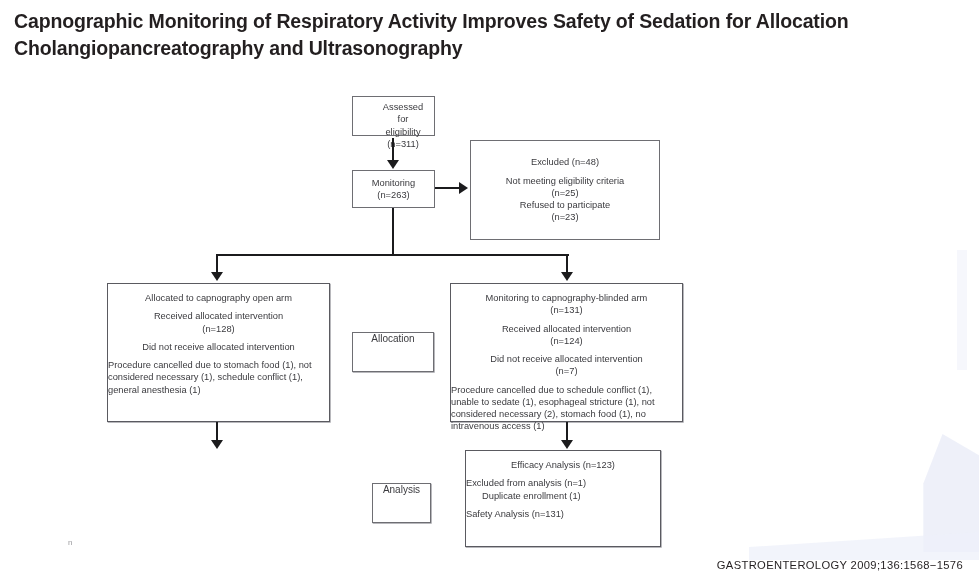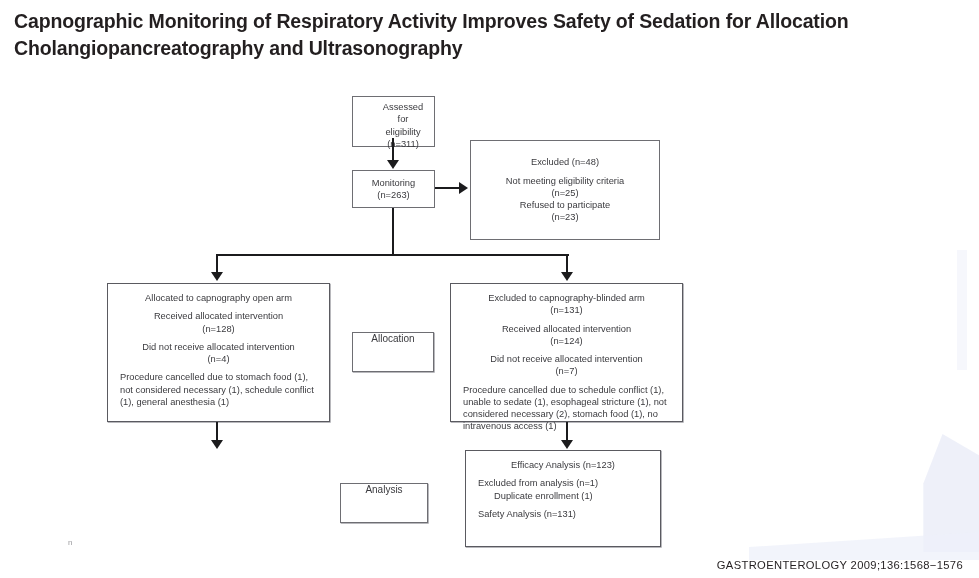--- a/index.html
+++ b/index.html
@@ -64,21 +64,21 @@
     font-size: 9.3px;
     line-height: 1.32;
   }
   .box.heavy { border: 1px solid #5a5a60; box-shadow: 0.7px 0.7px 0 #9a9aa0; }
   .box p { margin: 0; }
   .ctr { text-align: center; }
   .lft { text-align: left; }
   .gap { height: 6px; }
 
   .pad-s { padding: 4px 5px; }
-  .pad-m { padding: 8px 12px; }
+  .pad-m { padding: 8px 0; }
 
   
   .stage {
     position: absolute;
     box-sizing: border-box;
     border: 1px solid #6e6e73;
     background: #ffffff;
     display: flex;
     align-items: flex-start;
     justify-content: center;
@@ -131,21 +131,21 @@
 <body>
 
 <div id="slide">
 
   <div class="wm wm-c"></div>
   <div class="wm wm-a"></div>
   <div class="wm wm-b"></div>
 
   <div class="title">Capnographic Monitoring of Respiratory Activity Improves Safety of Sedation for Allocation Cholangiopancreatography and Ultrasonography</div>
 
-  <div class="box pad-s ctr" style="left:352px; top:96px; width:83px; height:51px;padding-left:24px;">
+  <div class="box pad-s ctr" style="left:352px; top:96px; width:83px; height:40px;padding-left:24px;">
     <p>Assessed for</p>
     <p>eligibility</p>
     <p>(n=311)</p>
   </div>
 
   <div class="vline" style="left:392px; top:138px; height:23px;"></div>
   <div class="arrowdown" style="left:387px; top:160px;"></div>
 
   <div class="box pad-s ctr" style="left:352px; top:170px; width:83px; height:38px; display:flex; flex-direction:column; justify-content:center;">
     <p>Monitoring</p>
@@ -175,44 +175,43 @@
     <span>Allocation</span>
   </div>
 
   <div class="box heavy pad-m" style="left:107px; top:283px; width:223px; height:139px;">
     <p class="ctr">Allocated to capnography open arm</p>
     <div class="gap"></div>
     <p class="ctr">Received allocated intervention</p>
     <p class="ctr">(n=128)</p>
     <div class="gap"></div>
     <p class="ctr">Did not receive allocated intervention</p>
-    <p class="ctr">(n=4)</p>
     <div class="gap"></div>
     <p class="lft">Procedure cancelled due to stomach food (1), not considered necessary (1), schedule conflict (1), general anesthesia (1)</p>
   </div>
 
   <div class="box heavy pad-m" style="left:450px; top:283px; width:233px; height:139px;">
-    <p class="ctr">Excluded to capnography-blinded arm</p>
+    <p class="ctr">Monitoring to capnography-blinded arm</p>
     <p class="ctr">(n=131)</p>
     <div class="gap"></div>
     <p class="ctr">Received allocated intervention</p>
     <p class="ctr">(n=124)</p>
     <div class="gap"></div>
     <p class="ctr">Did not receive allocated intervention</p>
     <p class="ctr">(n=7)</p>
     <div class="gap"></div>
     <p class="lft">Procedure cancelled due to schedule conflict (1), unable to sedate (1), esophageal stricture (1), not considered necessary (2), stomach food (1), no intravenous access (1)</p>
   </div>
 
   <div class="vline" style="left:216px; top:422px; height:20px;"></div>
   <div class="arrowdown" style="left:211px; top:440px;"></div>
   <div class="vline" style="left:566px; top:422px; height:20px;"></div>
   <div class="arrowdown" style="left:561px; top:440px;"></div>
 
-  <div class="stage" style="left:340px; top:483px; width:88px; height:40px;">
+  <div class="stage" style="left:372px; top:483px; width:59px; height:40px;">
     <span>Analysis</span>
   </div>
 
 
   <div class="box heavy pad-m" style="left:465px; top:450px; width:196px; height:97px;">
     <p class="ctr">Efficacy Analysis (n=123)</p>
     <div class="gap"></div>
     <p class="lft">Excluded from analysis (n=1)</p>
     <p class="lft" style="padding-left:16px;">Duplicate enrollment (1)</p>
     <div class="gap"></div>

